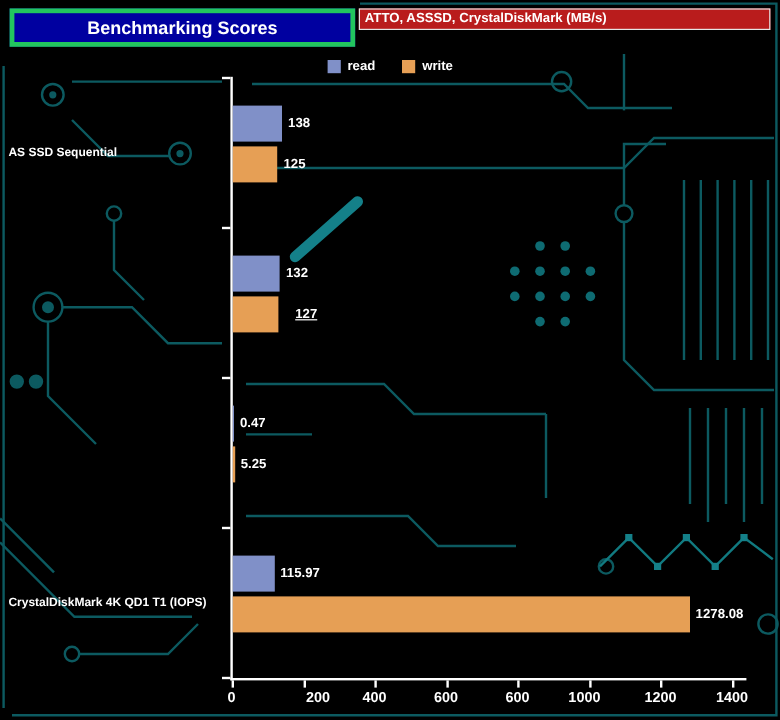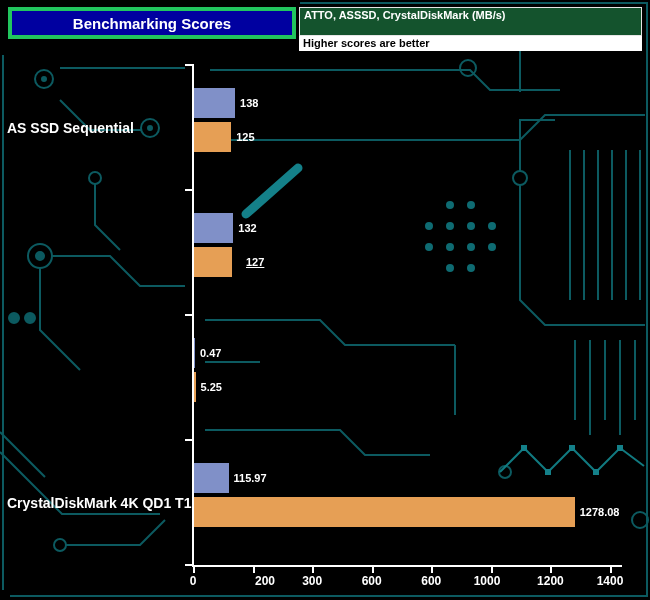--- a/index.html
+++ b/index.html
@@ -9,21 +9,21 @@
   .circuit { position:absolute; left:0; top:0; z-index:0; }
 
   .title-box {
     position:absolute; left:8px; top:7px; width:288px; height:32px; z-index:2;
     background:#0000a0; border:4px solid #22c55e; color:#fff;
     font-weight:bold; font-size:15px;
     display:flex; align-items:center; justify-content:center;
   }
   .sub-box { position:absolute; left:299px; top:7px; width:343px; height:32px; z-index:2; }
   .sub-top {
-    height:29px; background:#14532d; border:1px solid #e6e6e6; color:#fff;
+    height:18px; background:#b91c1c; border:1px solid #e6e6e6; color:#fff;
     font-weight:bold; font-size:11px; line-height:15px; padding-left:4px;
     white-space:nowrap; overflow:hidden;
   }
   .sub-bottom {
     height:15px; background:#fff; color:#000;
     font-weight:bold; font-size:11px; line-height:15px; padding-left:4px;
     white-space:nowrap; overflow:hidden;
   }
 
   .legend { position:absolute; top:49px; left:0; width:650px; z-index:2;
@@ -32,21 +32,21 @@
     color:#fff; font-weight:bold; font-size:11px; }
   .swatch { width:11px; height:11px; display:inline-block; }
 
   #chart-layer { position:absolute; inset:0; z-index:1; }
   .yaxis { position:absolute; left:192px; top:64px; width:2px; height:503px; background:#fff; }
   .xaxis { position:absolute; left:192px; top:565px; width:430px; height:2px; background:#fff; }
   .ytick { position:absolute; left:185px; width:7px; height:2px; background:#fff; }
   .cat {
     position:absolute; left:7px; width:184px; height:125px;
     display:flex; align-items:center;
-    color:#fff; font-weight:bold; font-size:14px; white-space:nowrap;
+    color:#fff; font-weight:bold; font-size:10px; white-space:nowrap;
   }
   .bar { position:absolute; }
   .vlabel {
     position:absolute; display:flex; align-items:center;
     color:#fff; font-weight:bold; font-size:11px; white-space:nowrap;
   }
   .xtickmark { position:absolute; top:567px; width:2px; height:6px; background:#fff; }
   .xticklabel {
     position:absolute; top:574px; width:56px; text-align:center;
     color:#fff; font-weight:bold; font-size:12px;
@@ -121,23 +121,32 @@
           <rect x="545" y="469" width="6" height="6"></rect>
         <rect x="593" y="469" width="6" height="6"></rect>
       </g>
     </g>
   </svg>
 
   <div class="title-box">Benchmarking Scores</div>
 
   <div class="sub-box">
     <div class="sub-top">ATTO, ASSSD, CrystalDiskMark (MB/s)</div>
-    <div class="sub-bottom">Higher scores are better</div>
   </div>
 
+  <div class="legend" id="legend">
+      <div class="legend-item">
+        <span class="swatch" style="background: rgb(128, 144, 200);"></span>
+        <span>read</span>
+      </div>
+      <div class="legend-item">
+        <span class="swatch" style="background: rgb(230, 159, 85);"></span>
+        <span>write</span>
+      </div>
+    </div>
 
   <div id="chart-layer">
     <div class="yaxis"></div>
     <div class="xaxis"></div>
   <div class="ytick" style="top: 64px;"></div>
       <div class="ytick" style="top: 189px;"></div>
       <div class="ytick" style="top: 314px;"></div>
       <div class="ytick" style="top: 439px;"></div>
       <div class="ytick" style="top: 564px;"></div>
       <div class="cat" style="top: 65px;">AS SSD Sequential</div>
@@ -156,21 +165,21 @@
       <div class="vlabel" style="top: 247px; left: 246px; height: 30px; text-decoration: underline;">127</div>
       <div class="bar" style="top: 372px; left: 194px; width: 1.56375px; height: 30px; background: rgb(230, 159, 85);"></div>
       <div class="vlabel" style="top: 372px; left: 200.564px; height: 30px;">5.25</div>
       <div class="bar" style="top: 497px; left: 194px; width: 380.685px; height: 30px; background: rgb(230, 159, 85);"></div>
       <div class="vlabel" style="top: 497px; left: 579.685px; height: 30px;">1278.08</div>
       <div class="xtickmark" style="left: 193px;"></div>
       <div class="xticklabel" style="left: 165px;">0</div>
       <div class="xtickmark" style="left: 252.571px;"></div>
       <div class="xticklabel" style="left: 237px;">200</div>
       <div class="xtickmark" style="left: 312.143px;"></div>
-      <div class="xticklabel" style="left: 284.143px;">300</div>
+      <div class="xticklabel" style="left: 284.143px;">400</div>
       <div class="xtickmark" style="left: 371.714px;"></div>
       <div class="xticklabel" style="left: 343.714px;">600</div>
       <div class="xtickmark" style="left: 431.286px;"></div>
       <div class="xticklabel" style="left: 403.286px;">600</div>
       <div class="xtickmark" style="left: 490.857px;"></div>
       <div class="xticklabel" style="left: 459px;">1000</div>
       <div class="xtickmark" style="left: 550.429px;"></div>
       <div class="xticklabel" style="left: 522.429px;">1200</div>
       <div class="xtickmark" style="left: 610px;"></div>
       <div class="xticklabel" style="left: 582px;">1400</div>

